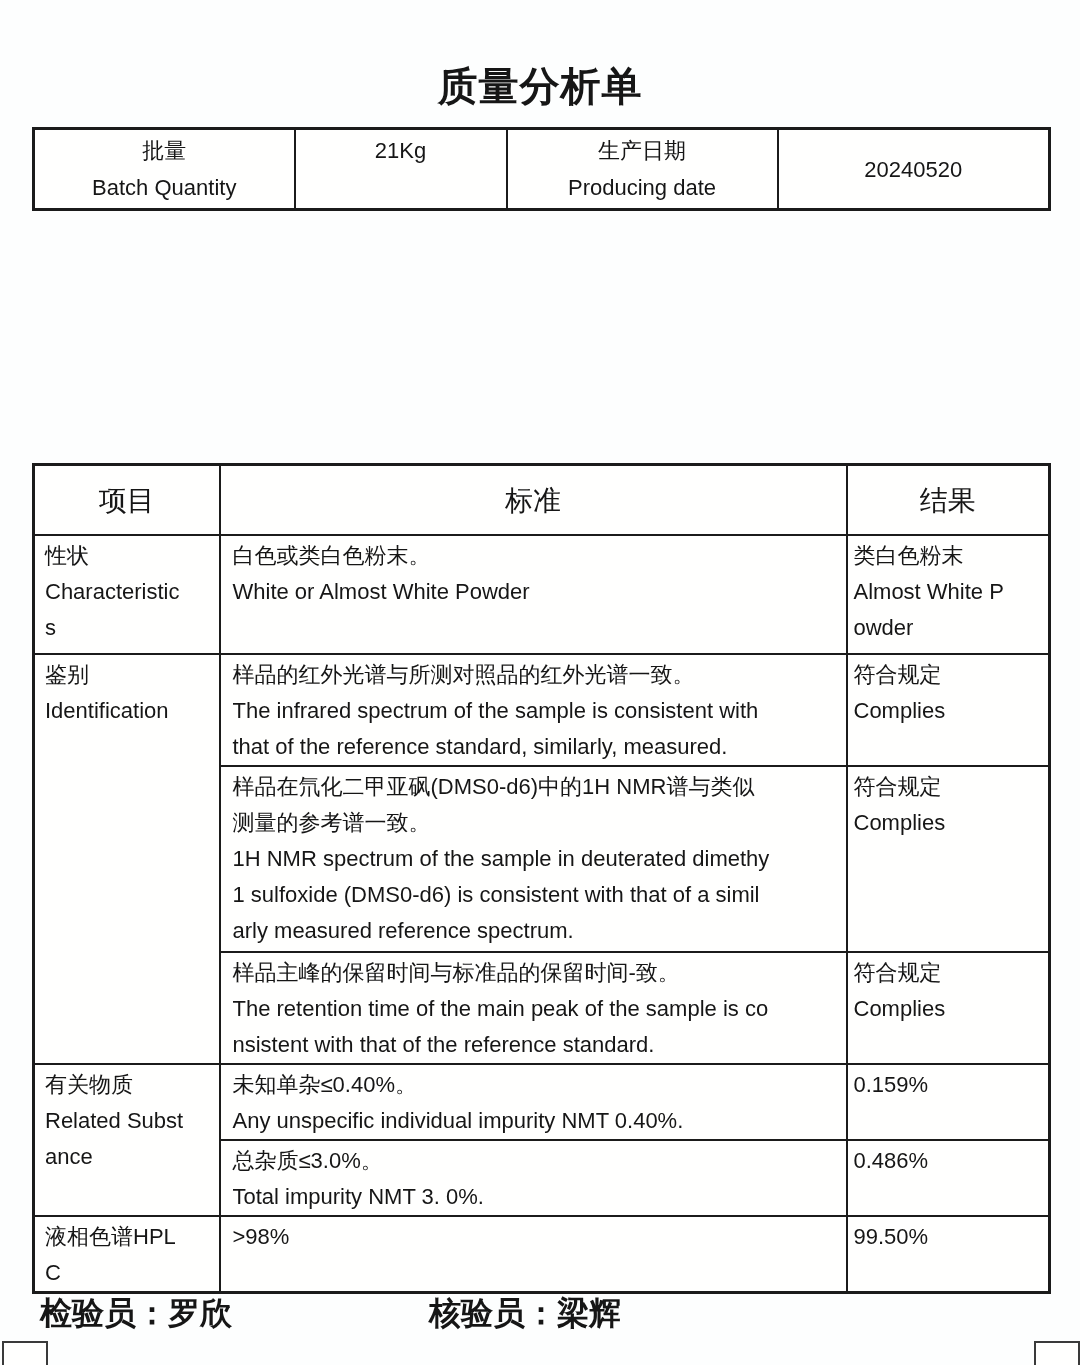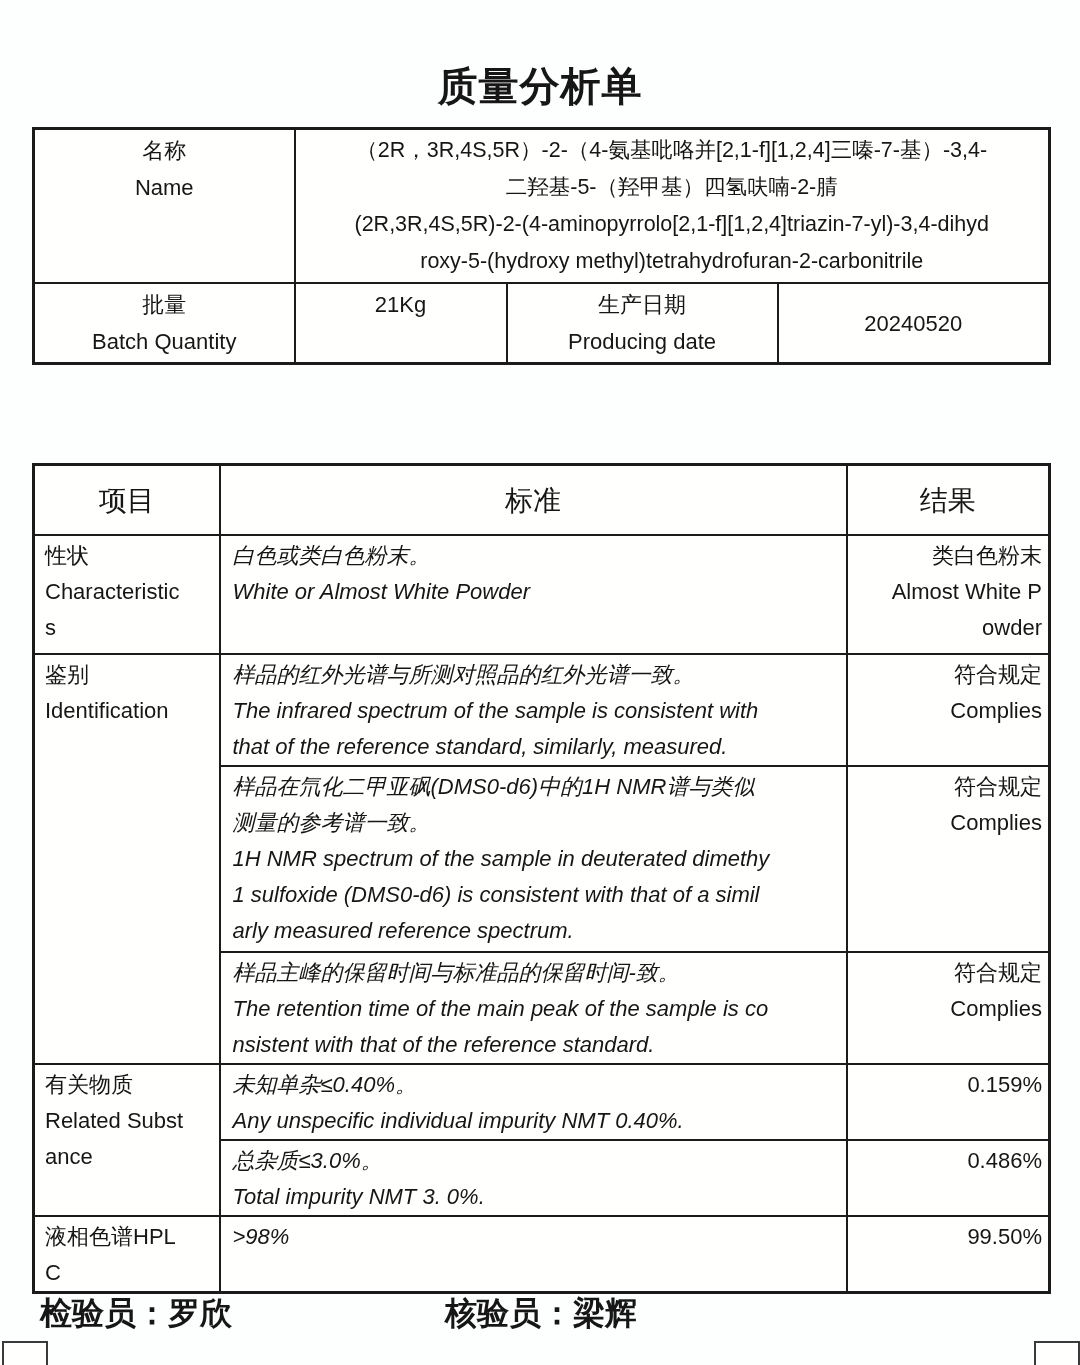--- a/index.html
+++ b/index.html
@@ -36,54 +36,46 @@
   tr.h-hdr{height:70px}
   tr.h-r0{height:119px}
   tr.h-r1a{height:110px}
   tr.h-r1b{height:186px}
   tr.h-r1c{height:108px}
   tr.h-r2a{height:72px}
   tr.h-r2b{height:76px}
   tr.h-r3{height:74px}
   tr.h-hdr td{font-size:28px;vertical-align:middle;text-align:center;font-weight:500;}
   td.item-cell{text-align:left;padding-left:10px;overflow-wrap:anywhere;}
-  td.std-cell{text-align:left;padding-left:12px;font-style:italic;}
-  td.res-cell{text-align:right;}
+  td.std-cell{text-align:left;padding-left:12px;}
+  td.res-cell{text-align:left;}
   
   .footer{
     position:absolute;top:1297px;left:40px;width:1000px;
     font-size:32px;font-weight:700;line-height:32px;
   }
-  .footer .verifier{position:absolute;left:405px;top:0;text-align:right;}
+  .footer .verifier{position:absolute;left:389px;top:0;text-align:right;}
   
   .corner{position:absolute;border:2px solid #3a3a3a;background:#fffffe;width:42px;height:34px;top:1341px;}
   .corner.left{left:2px;}
   .corner.right{left:1034px;}
 </style>
 </head>
 <body>
 
 <div class="page-title">质量分析单</div>
 
 <table class="info">
   <colgroup>
       <col style="width:261px">
       <col style="width:212px">
       <col style="width:271px">
       <col style="width:272px">
     </colgroup>
   <tbody>
-      <tr class="h-name">
-    <td>名称
-Name</td>
-    <td colspan="3" class="name-value">（2R，3R,4S,5R）-2-（4-氨基吡咯并[2,1-f][1,2,4]三嗪-7-基）-3,4-
-二羟基-5-（羟甲基）四氢呋喃-2-腈
-(2R,3R,4S,5R)-2-(4-aminopyrrolo[2,1-f][1,2,4]triazin-7-yl)-3,4-dihyd
-roxy-5-(hydroxy methyl)tetrahydrofuran-2-carbonitrile</td>
-  </tr>
   <tr class="h-bq">
     <td>批量
 Batch Quantity</td>
     <td>21Kg</td>
     <td>生产日期
 Producing date</td>
     <td class="vmid">20240520</td>
   </tr>
 </tbody>
   </table>

